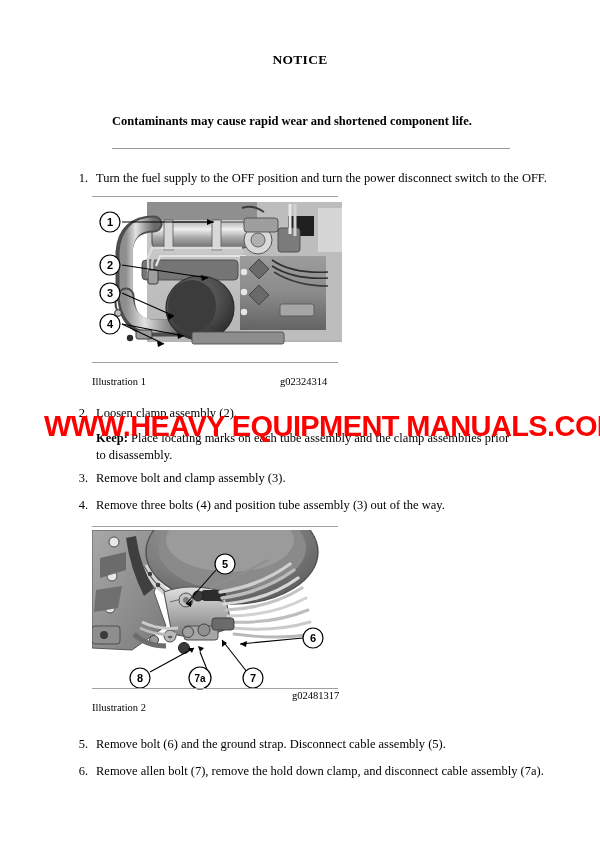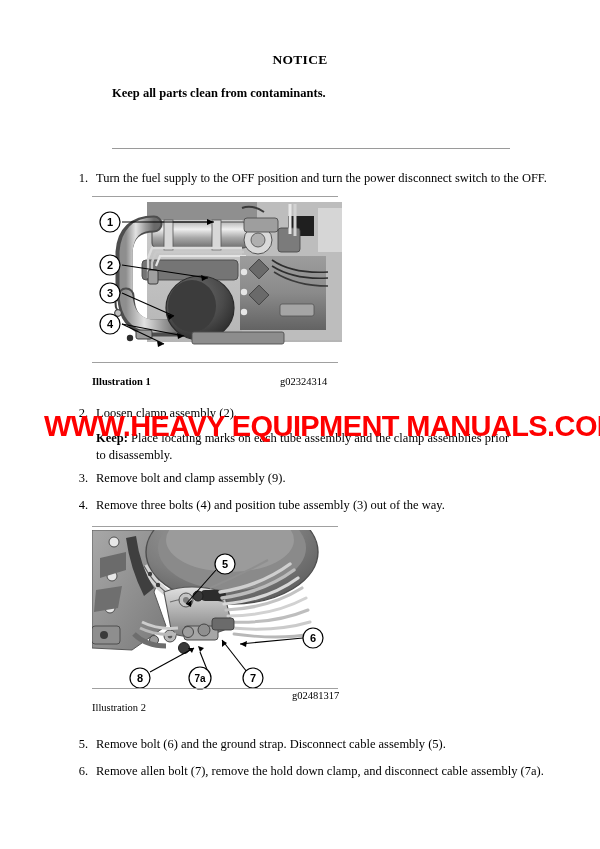--- a/index.html
+++ b/index.html
@@ -109,21 +109,21 @@
     font-size: 10.5px;
   }
   .cap-id {
     position: absolute;
     font-size: 10.5px;
   }
 
   
   .illus1-rule-top { left: 92px; top: 196px; }
   .illus1-rule-bot { left: 92px; top: 362px; }
-  .illus1-cap      { left: 92px; top: 376px; font-weight: bold; }
+  .illus1-cap      { left: 92px; top: 376px; }
   .illus1-capid    { left: 280px; top: 376px; }
 
   
   .illus2-rule-top { left: 92px; top: 526px; }
   .illus2-rule-bot { left: 92px; top: 688px; }
   .illus2-cap      { left: 92px; top: 702px; }
   .illus2-capid    { left: 292px; top: 690px; }
 
   
   .watermark {
@@ -139,21 +139,21 @@
     white-space: nowrap;
     z-index: 50;
   }
 </style>
 </head>
 <body>
 
 <div class="page">
 
   <div class="notice-title">NOTICE</div>
-  <div class="notice-line-1">Keep all parts clean from contaminants.</div>
+  <div class="notice-line-2">Contaminants may cause rapid wear and shortened component life.</div>
   <div class="rule-wide"></div>
 
   <div class="step step1">
     <span class="num">1.</span>
     <span class="body">Turn the fuel supply to the OFF position and turn the power disconnect switch to the OFF.</span>
   </div>
 
   <div class="rule-narrow illus1-rule-top"></div>
 
   <svg class="illus-photo" style="left:92px; top:200px;" width="250" height="160" viewBox="0 0 250 160">
@@ -280,21 +280,21 @@
     <span class="num">2.</span>
     <span class="body">Loosen clamp assembly (2).</span>
   </div>
 
   <div class="note-block">
     <span class="note-b">Keep:</span><span> Place locating marks on each tube assembly and the clamp assemblies prior to disassembly.</span>
   </div>
 
   <div class="step step3">
     <span class="num">3.</span>
-    <span class="body">Remove bolt and clamp assembly (9).</span>
+    <span class="body">Remove bolt and clamp assembly (3).</span>
   </div>
 
   <div class="step step4">
     <span class="num">4.</span>
     <span class="body">Remove three bolts (4) and position tube assembly (3) out of the way.</span>
   </div>
 
   <div class="rule-narrow illus2-rule-top"></div>
 
   <svg class="illus-photo" style="left:92px; top:530px;" width="250" height="156" viewBox="0 0 250 156">

